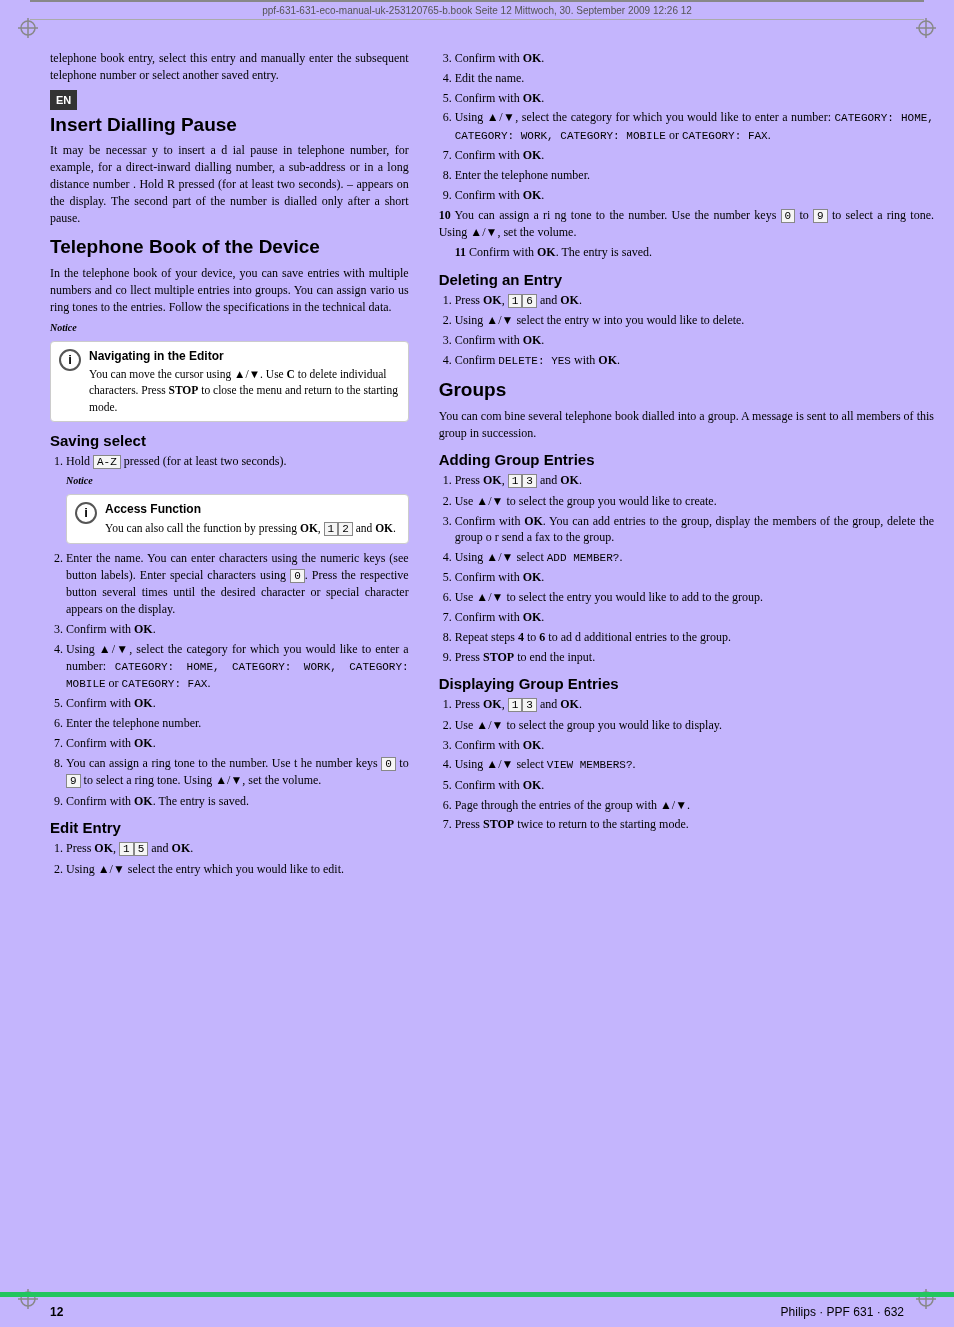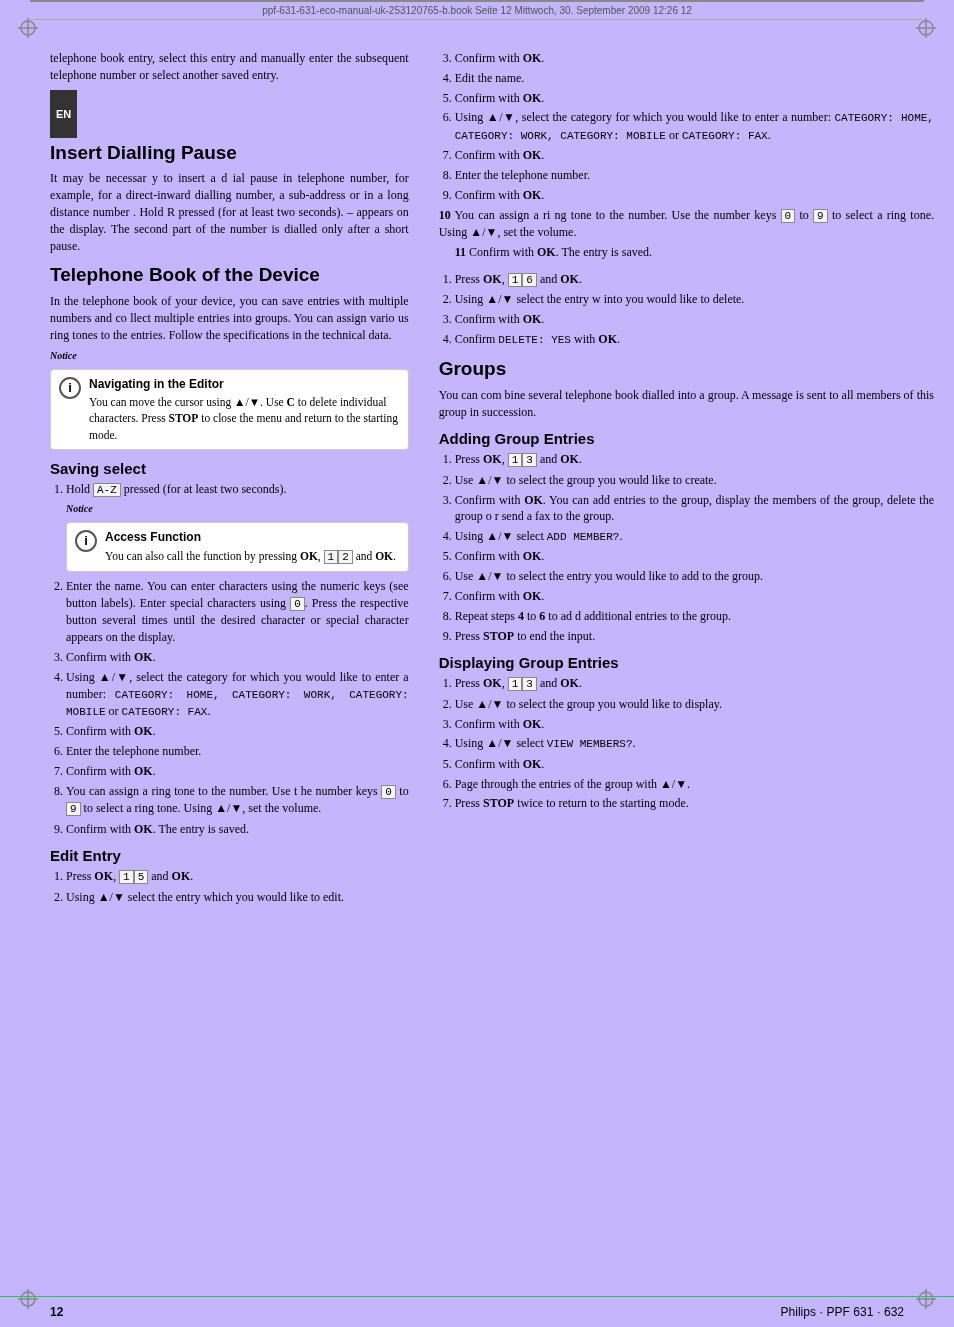--- a/index.html
+++ b/index.html
@@ -58,21 +58,21 @@
       flex-shrink: 0;
     }
 
     
     .en-badge {
       background: #333;
       color: #fff;
       font-family: Arial, sans-serif;
       font-size: 11px;
       font-weight: bold;
-      padding: 18px 6px;
+      padding: 4px 6px;
       display: inline-block;
       margin-bottom: 4px;
     }
 
     h2 {
       font-size: 19px;
       font-weight: bold;
       font-family: Arial, sans-serif;
       line-height: 1.2;
       margin-bottom: 6px;
@@ -154,21 +154,21 @@
     strong { font-weight: bold; }
     .footer-bar {
       position: absolute;
       bottom: 0;
       left: 0;
       right: 0;
       display: flex;
       justify-content: space-between;
       align-items: center;
       padding: 8px 50px;
-      border-top: 1px solid #22c55e;
+      border-top: 5px solid #22c55e;
       gap: 16px;
     }
     .footer-page {
       font-weight: bold;
       font-size: 12px;
       font-family: Arial, sans-serif;
     }
     .footer-brand {
       font-size: 12px;
       font-family: Arial, sans-serif;
@@ -295,20 +295,21 @@
           <li>Using ▲/▼, select the category for which you would like to enter a number: <span class="mono">CATEGORY: HOME, CATEGORY: WORK, CATEGORY: MOBILE</span> or <span class="mono">CATEGORY: FAX</span>.</li>
           <li>Confirm with <strong>OK</strong>.</li>
           <li>Enter the telephone number.</li>
           <li>Confirm with <strong>OK</strong>.</li>
           <li style="list-style: none; margin-left: -16px;"><strong>10</strong> You can assign a ri ng tone to the number. Use the number keys <span class="kbd">0</span> to <span class="kbd">9</span> to select a ring tone. Using ▲/▼, set the volume.</li>
           <li style="list-style:none; margin-left:-16px; padding-left:16px;"><strong>11</strong> Confirm with <strong>OK</strong>. The entry is saved.</li>
         </ol>
       </div>
 
       <div style="margin-top:10px;">
+        <h3>Deleting an Entry</h3>
         <ol start="1">
           <li>Press <strong>OK</strong>, <span class="kbd">1</span><span class="kbd">6</span> and <strong>OK</strong>.</li>
           <li>Using ▲/▼ select the entry w into you would like to delete.</li>
           <li>Confirm with <strong>OK</strong>.</li>
           <li>Confirm <span class="mono">DELETE: YES</span> with <strong>OK</strong>.</li>
         </ol>
       </div>
 
       <div style="margin-top:10px;">
         <h2>Groups</h2>

